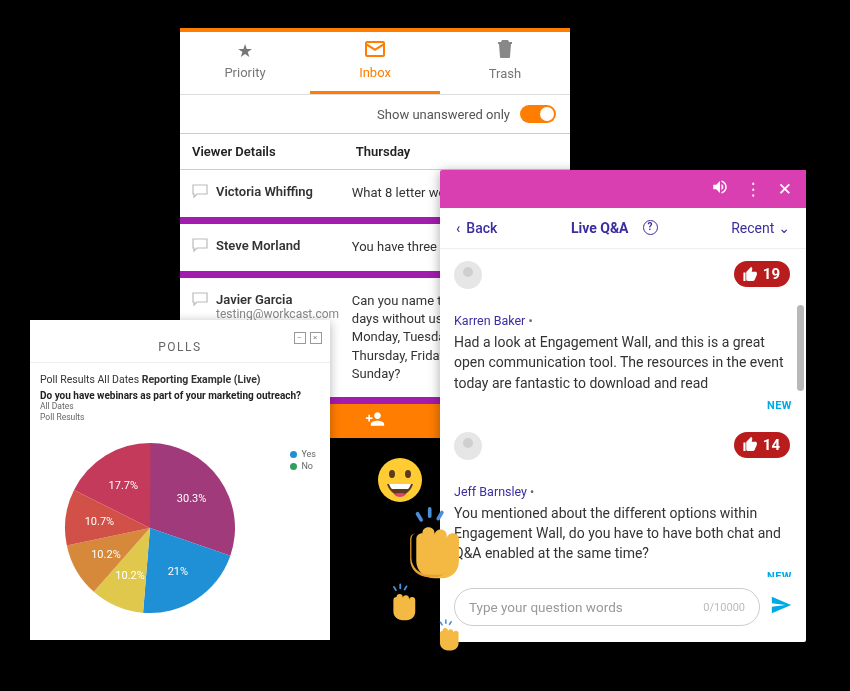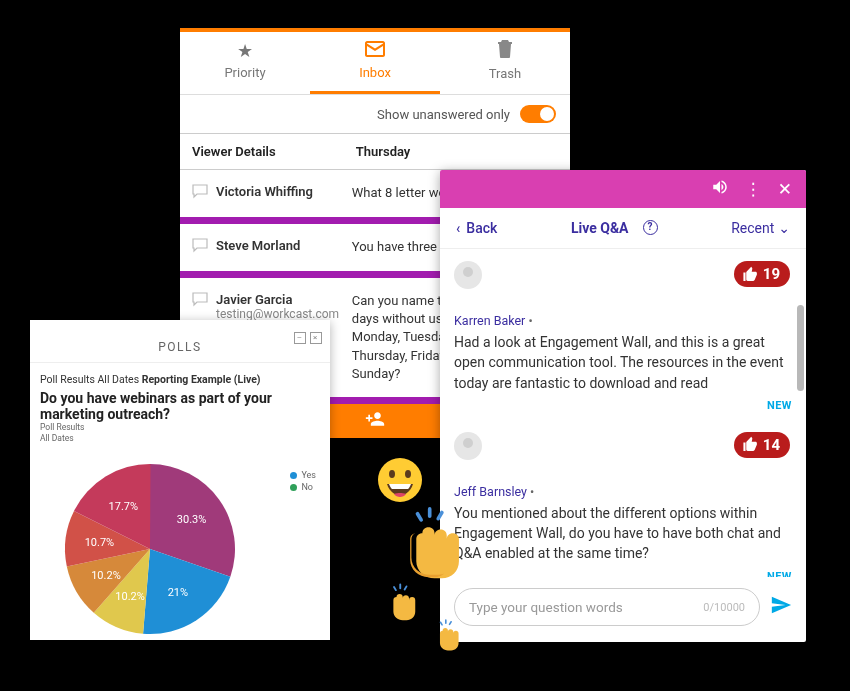--- a/index.html
+++ b/index.html
@@ -89,21 +89,21 @@
     display:flex; justify-content:center; align-items:center;
     padding:20px 8px 8px; border-bottom:1px solid #eee; position:relative;
     font-size:12px; letter-spacing:1.5px; color:#666;
   }
   .polls-header .win-btns {
     position:absolute; right:8px; top:12px; display:flex; gap:4px;
   }
   .win-btn { width:12px; height:12px; border:1px solid #999; font-size:8px; line-height:10px; text-align:center; cursor:pointer; color:#888; }
   .polls-sub { font-size:10.5px; color:#333; padding:10px 10px 4px; }
   .polls-sub strong { font-weight:700; }
-  .polls-question { font-size:14px; font-weight:700; padding:0 10px; color:#222; }
+  .polls-question { font-size:10px; font-weight:700; padding:0 10px; color:#222; }
   .polls-meta { font-size:8.5px; color:#666; padding:0 10px 6px; line-height:1.3; }
   .chart-area { position:relative; padding:4px 10px 10px; }
   .pie { display:block; margin-left:10px; }
   .legend { position:absolute; right:14px; top:20px; font-size:9px; color:#666; }
   .legend-row { display:flex; align-items:center; gap:4px; margin-bottom:2px; }
   .legend-dot { width:7px; height:7px; border-radius:50%; }
   .slice-label { font-size:11px; fill:#fff; text-anchor:middle; }
 
   
   .qa-panel {
@@ -263,22 +263,22 @@
     <div class="win-btns">
       <div class="win-btn">–</div>
       <div class="win-btn">×</div>
     </div>
   </div>
   <div class="polls-sub">
     <span>Poll Results All Dates </span><strong>Reporting Example (Live)</strong>
   </div>
   <div class="polls-question">Do you have webinars as part of your marketing outreach?</div>
   <div class="polls-meta">
+    <div>All Dates</div>
     <div>Poll Results</div>
-    <div>All Dates</div>
   </div>
   <div class="chart-area">
     <svg class="pie" width="200" height="190" viewBox="-100 -95 200 190" id="pie-svg">
         <path d="M0 0 L5.204748896376251e-15 -85 A85 85 0 0 1 80.33036139028341 27.785482520670108 Z" fill="#a03a7a"></path>
         <text x="41.54055708059598" y="-25.58685717398432" class="slice-label">30.3%</text>
         <path d="M0 0 L80.33036139028341 27.785482520670108 A85 85 0 0 1 -6.93520198329337 84.71660388289254 Z" fill="#1f8fd6"></path>
         <text x="27.866111683447727" y="46.71393004214922" class="slice-label">21%</text>
         <path d="M0 0 L-6.93520198329337 84.71660388289254 A85 85 0 0 1 -56.21150855251037 63.75944091858909 Z" fill="#e0c84d"></path>
         <text x="-19.960057008697323" y="50.93182421565939" class="slice-label">10.2%</text>
         <path d="M0 0 L-56.21150855251037 63.75944091858909 A85 85 0 0 1 -83.17937686766511 17.498321745439995 Z" fill="#d6893a"></path>

